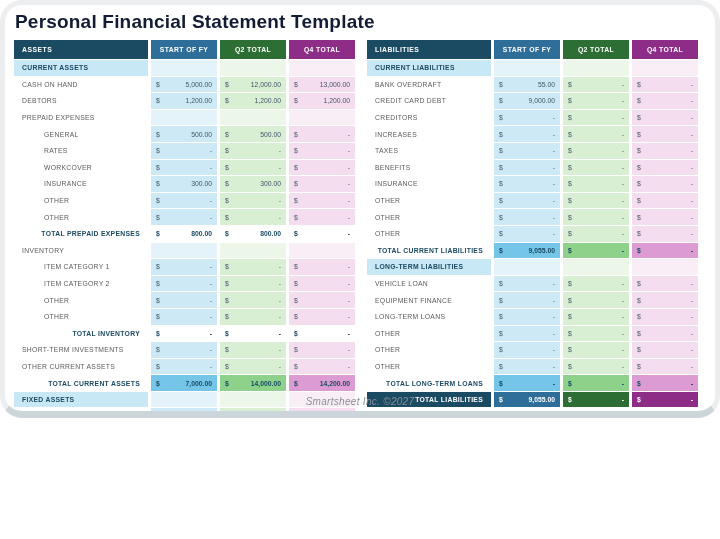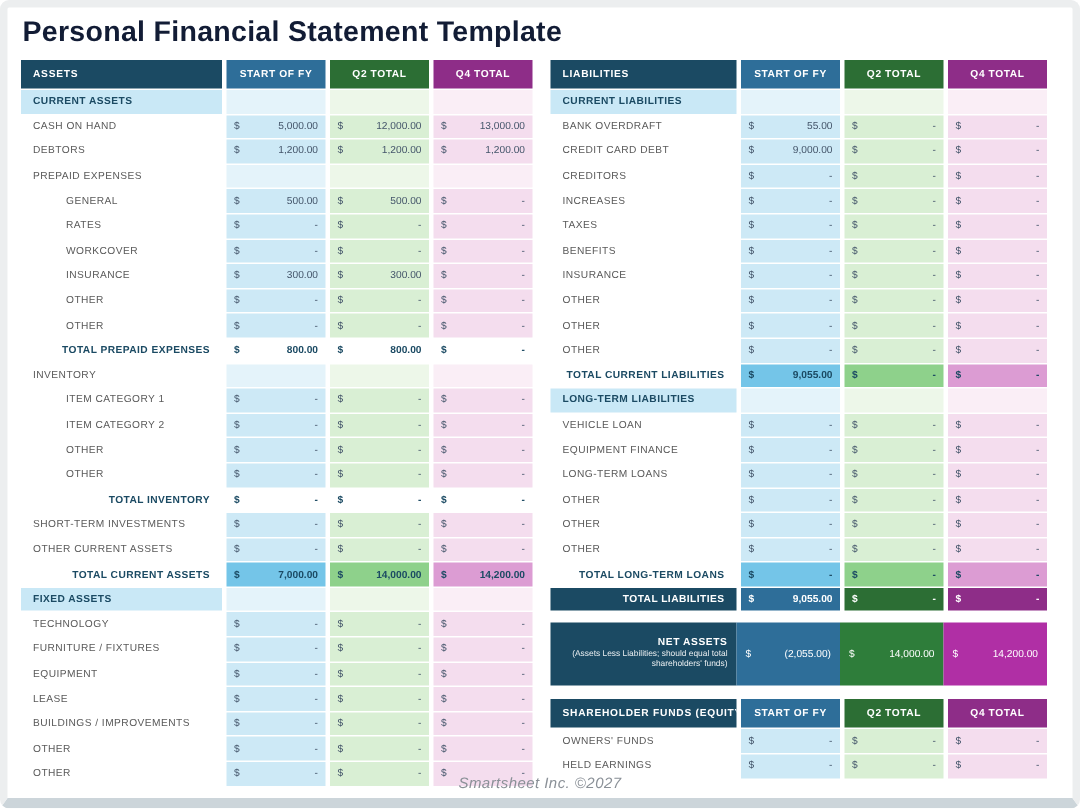--- a/index.html
+++ b/index.html
@@ -5,22 +5,22 @@
   :root{
     --navy:#1b4a63; --hblue:#2e6e99; --hgreen:#2c6e34; --hpurple:#8e2d88;
     --light-blue:#cde9f6; --light-green:#d9efd4; --light-pink:#f4ddee;
     --pale-blue:#e4f3fa; --pale-green:#edf7e9; --pale-pink:#faeef6;
     --section-blue:#c9e8f6; --med-blue:#74c5e8; --med-green:#8ed18b; --med-pink:#dc9cd3;
     --net-green:#2e7d3a; --net-magenta:#b02fa5;
     --title-color:#121c35; --label-gray:#5a5a5a; --amount:#44556a; --footer-gray:#8a9097;
   }
   *{box-sizing:border-box;margin:0;padding:0;}
   html,body{width:720px;height:539px;background:#fff;font-family:"Liberation Sans",sans-serif;}
-  .page{position:relative;width:720px;height:539px;background:#fff;
-        border:5px solid #eceeef;border-bottom:7px solid #ccd5da;border-radius:6px;overflow:hidden;}
+  .page{position:relative;width:720px;height:418px;background:#fff;
+        border:5px solid #eceeef;border-bottom:7px solid #ccd5da;border-radius:22px;overflow:hidden;}
   .page-title{font-size:19px;font-weight:bold;color:var(--title-color);
               letter-spacing:.2px;margin:6px 0 0 10px;}
   .content{display:flex;gap:12px;padding:7px 9px 0 9px;align-items:flex-start;}
   .tablecol{flex:none;}
   .assets{--lw:134px;width:341px;}
   .rightcol{--lw:124px;width:331px;}
 
   .row{display:grid;grid-template-columns:var(--lw) 66px 66px 66px;column-gap:3px;
        height:15.6px;margin-bottom:1px;font-size:6.8px;}
   .cell{display:flex;align-items:center;overflow:hidden;white-space:nowrap;}

